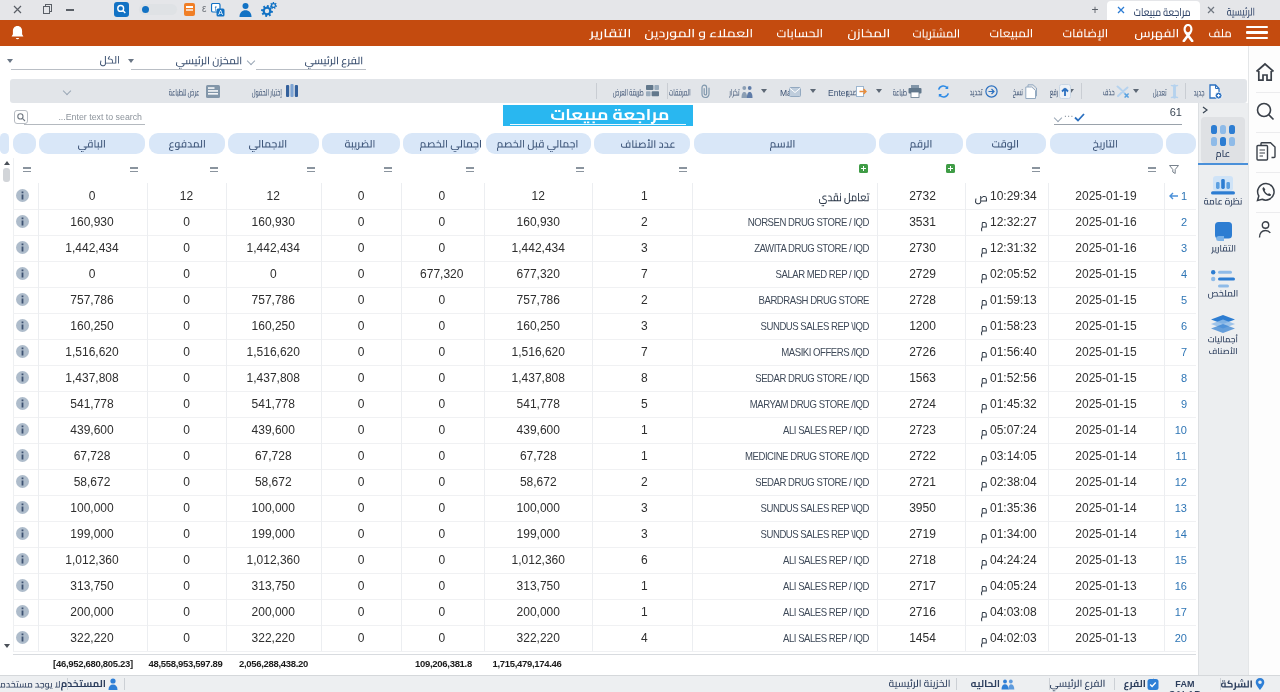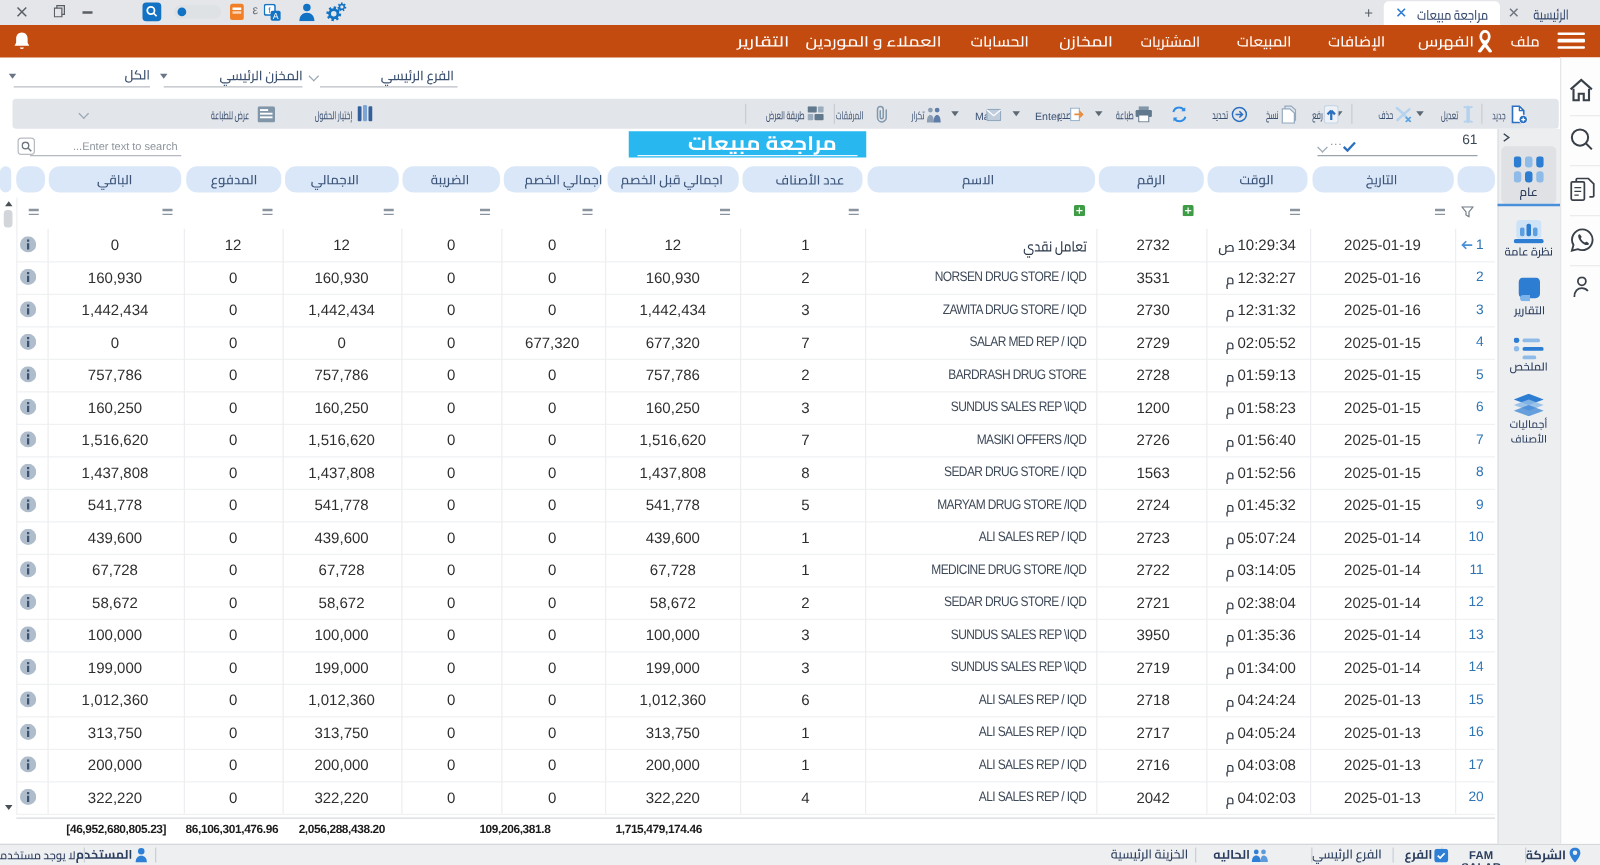--- a/index.html
+++ b/index.html
@@ -813,34 +813,34 @@
       <path d="M5.6 2.5h1.8v1.8H5.6ZM5.6 5.5h1.8v5H5.6Z" fill="#3d5170"></path>
     </svg>
     <div class="num" style="left:39px;top:625px;width:106px">322,220</div>
     <div class="num" style="left:148.5px;top:625px;width:76.0px">0</div>
     <div class="num" style="left:227.5px;top:625px;width:91.5px">322,220</div>
     <div class="num" style="left:322px;top:625px;width:78px">0</div>
     <div class="num" style="left:402.5px;top:625px;width:78.5px">0</div>
     <div class="num" style="left:486px;top:625px;width:104.5px">322,220</div>
     <div class="num" style="left:599px;top:625px;width:90.5px">4</div>
     <div class="ab" style="left:669px;top:625px;width:200px;height:26px;line-height:26px;text-align:right;font-size:11px;letter-spacing:-0.55px;color:#3f4a59;transform:scaleX(0.87);transform-origin:100% 50%">ALI SALES REP / IQD</div>
-    <div class="num" style="left:887px;top:625px;width:71px;color:#2e2e2e">2042</div>
+    <div class="num" style="left:887px;top:625px;width:71px;color:#2e2e2e">1454</div>
     <div style="position:absolute;left:981.2px;top:637.5px;color:#303a47;">
       <svg width="5.8" height="9.2" viewBox="0.4 -5.5 5.8 9.2" style="display:block;overflow:visible">
         <path fill="currentColor" d="M0.7 3.7Q0.6 3 0.5 2.5Q0.4 1.9 0.4 1.5Q0.4 0.8 0.7 0.2Q1 -0.3 1.5 -0.6Q2 -0.9 2.7 -0.9Q2.9 -0.9 3.2 -0.9Q3.5 -0.9 4 -0.9Q4.4 -0.9 4.9 -0.9Q5.4 -0.9 5.8 -0.9L5.2 -0.3V-2.7Q5.2 -3.4 5 -3.8Q4.8 -4.2 4.4 -4.4Q4.1 -4.6 3.4 -4.6Q2.9 -4.6 2.5 -4.5Q2 -4.5 1.8 -4.4L2.4 -5.0Q2.3 -4.7 2.2 -4.3Q2.2 -3.9 2.1 -3.5Q2.1 -3 2.1 -2.6Q2.1 -2.1 2.1 -1.7Q2.2 -1.2 2.2 -0.9Q2.3 -0.6 2.3 -0.4L1.3 -0.2Q1.3 -0.3 1.2 -0.7Q1.2 -1 1.1 -1.5Q1.1 -2 1.1 -2.6Q1.1 -3.1 1.1 -3.6Q1.2 -4.1 1.3 -4.5Q1.3 -5 1.4 -5.2Q1.6 -5.3 2.2 -5.4Q2.7 -5.5 3.4 -5.5Q4 -5.5 4.4 -5.4Q4.9 -5.3 5.2 -5.1Q5.6 -4.9 5.8 -4.5Q6 -4.2 6.1 -3.7Q6.2 -3.3 6.2 -2.7V0.0Q5.7 0 5.2 0.0Q4.7 0 4.2 0.0Q3.7 0 3.3 0.0Q2.9 0 2.7 0.0Q2.5 0 2.3 0.0Q2.1 0.1 1.9 0.2Q1.7 0.4 1.6 0.7Q1.5 1 1.5 1.5Q1.5 1.9 1.5 2.5Q1.6 3 1.7 3.7Z"></path>
       </svg>
     </div>
     <div class="ab" style="left:990px;top:625px;width:48px;height:26px;line-height:26px;font-size:12px;color:#2e2e2e">04:02:03</div>
     <div class="num" style="left:1049px;top:625px;width:114px;font-size:12px;color:#333">2025-01-13</div>
     <div class="ab" style="left:1165px;top:625px;width:22px;height:26px;line-height:26px;text-align:right;font-size:11px;color:#2e75b5">20</div>
     <div class="ab" style="left:13px;top:654px;width:1183px;height:1px;background:#d8dbdf"></div>
     <div class="ab" style="left:33px;top:658px;width:120px;text-align:center;font-size:9.5px;letter-spacing:-0.3px;font-weight:bold;color:#1a1a1a">[46,952,680,805.23]</div>
-    <div class="ab" style="left:125.5px;top:658px;width:120px;text-align:center;font-size:9.5px;letter-spacing:-0.3px;font-weight:bold;color:#1a1a1a">86,106,301,476.96</div>
+    <div class="ab" style="left:125.5px;top:658px;width:120px;text-align:center;font-size:9.5px;letter-spacing:-0.3px;font-weight:bold;color:#1a1a1a">48,558,953,597.89</div>
     <div class="ab" style="left:213.5px;top:658px;width:120px;text-align:center;font-size:9.5px;letter-spacing:-0.3px;font-weight:bold;color:#1a1a1a">2,056,288,438.20</div>
-    <div class="ab" style="left:383.5px;top:658px;width:120px;text-align:left;font-size:9.5px;letter-spacing:-0.3px;font-weight:bold;color:#1a1a1a">109,206,381.8</div>
+    <div class="ab" style="left:383.5px;top:658px;width:120px;text-align:center;font-size:9.5px;letter-spacing:-0.3px;font-weight:bold;color:#1a1a1a">109,206,381.8</div>
     <div class="ab" style="left:467px;top:658px;width:120px;text-align:center;font-size:9.5px;letter-spacing:-0.3px;font-weight:bold;color:#1a1a1a">1,715,479,174.46</div>
     <div class="ab" style="left:0;top:675px;width:1280px;height:17px;background:#edeff1;border-top:1px solid #d5d8db"></div>
     <svg class="ab" style="left:1255px;top:678px" width="10" height="12" viewBox="0 0 10 12">
       <path d="M5 0C2.5 0 0.7 1.9 0.7 4.3C0.7 7.2 5 12 5 12S9.3 7.2 9.3 4.3C9.3 1.9 7.5 0 5 0ZM5 6A1.8 1.8 0 115 2.4A1.8 1.8 0 015 6Z" fill="#2e7fd6"></path>
     </svg>
     <div style="position:absolute;left:1221.1px;top:678.5px;color:#2c3e5d;">
       <svg width="30.9" height="11.0" viewBox="0.4 -8.5 30.9 11.0" style="display:block;overflow:visible">
         <path fill="currentColor" d="M2.9 0.0Q2 0 1.5 -0.3Q0.9 -0.5 0.7 -1.1Q0.4 -1.6 0.4 -2.5Q0.4 -3.3 0.7 -3.9Q0.9 -4.5 1.5 -4.7Q2 -5 2.9 -5.0H5.1V-0.6H3.8V-4.1L4.1 -3.9H2.9Q2.5 -3.9 2.2 -3.8Q2 -3.7 1.9 -3.4Q1.7 -3.1 1.7 -2.5Q1.7 -1.9 1.8 -1.6Q2 -1.3 2.2 -1.2Q2.5 -1.2 2.9 -1.2H6.2V0.0ZM6.2 0.0V-1.2Q6.2 -1.2 6.3 -1.1Q6.3 -1.1 6.3 -1.0Q6.4 -0.9 6.4 -0.8Q6.4 -0.7 6.4 -0.6Q6.4 -0.4 6.4 -0.3Q6.4 -0.2 6.3 -0.2Q6.3 -0.1 6.3 -0.0Q6.2 0 6.2 0.0ZM1.4 -5.9V-7.1H2.7V-5.9ZM3.2 -5.9V-7.1H4.5V-5.9Z M6.2 0.0V-1.2H11.2L10.8 -0.8V-2.2Q10.8 -2.7 10.7 -3.0Q10.5 -3.3 10.3 -3.4Q10.1 -3.6 9.8 -3.6H7.6L6.7 -4.8L7.2 -5.7Q7.3 -5.9 7.5 -6.1Q7.6 -6.3 7.7 -6.6Q7.9 -6.9 8.2 -7.3L9.3 -6.7Q9.1 -6.3 8.9 -6.0Q8.7 -5.8 8.6 -5.6Q8.5 -5.4 8.4 -5.2L8 -4.4L7.8 -4.7H9.8Q10.4 -4.7 10.8 -4.5Q11.3 -4.3 11.6 -4.0Q11.9 -3.6 12 -3.1Q12.1 -2.7 12.1 -2.2V0.0ZM6.2 0.0Q6.1 0 6.1 -0.0Q6.1 -0.1 6 -0.2Q6 -0.2 6 -0.3Q6 -0.4 6 -0.6Q6 -0.8 6 -0.9Q6 -1 6.1 -1.1Q6.1 -1.2 6.2 -1.2Z M15.1 0.0V-1.2H16.4V0.0ZM13.2 2.5Q13.1 2.5 12.9 2.5Q12.7 2.5 12.6 2.4L12.6 1.3Q12.8 1.3 12.9 1.3Q13.1 1.3 13.2 1.3Q13.6 1.3 13.8 1.0Q14 0.7 14 0.1V-5.0H15.4V0.1Q15.4 0.8 15.1 1.4Q14.8 1.9 14.3 2.2Q13.8 2.5 13.2 2.5ZM16.4 0.0V-1.2Q16.5 -1.2 16.5 -1.1Q16.5 -1.1 16.6 -1.0Q16.6 -0.9 16.6 -0.8Q16.6 -0.7 16.6 -0.6Q16.6 -0.4 16.6 -0.3Q16.6 -0.2 16.6 -0.2Q16.5 -0.1 16.5 -0.0Q16.5 0 16.4 0.0Z M24.8 0.0V-1.2H25.9V0.0ZM16.4 0.0Q16.4 0 16.3 -0.0Q16.3 -0.1 16.3 -0.2Q16.2 -0.2 16.2 -0.3Q16.2 -0.4 16.2 -0.6Q16.2 -0.8 16.2 -0.9Q16.2 -1 16.3 -1.1Q16.3 -1.2 16.4 -1.2ZM22.3 0.0Q21.9 0 21.5 -0.2Q21.1 -0.3 20.7 -0.6L21.6 -1.5Q21.7 -1.3 21.9 -1.2Q22.1 -1.2 22.3 -1.2H24.2L23.5 -0.5V-2.7Q23.5 -2.9 23.4 -3.2Q23.4 -3.6 23.3 -4.0Q23.3 -4.4 23.2 -4.8L24.5 -5.0Q24.6 -4.7 24.6 -4.2Q24.7 -3.8 24.8 -3.4Q24.8 -3 24.8 -2.7V0.0ZM16.4 0.0V-1.2H17.9L17.6 -0.8V-4.0H18.9V0.0ZM18.9 0.0V-1.2H19.7Q20 -1.2 20.2 -1.3Q20.4 -1.3 20.4 -1.6Q20.5 -1.9 20.5 -2.5V-4.5H21.9V-2.5Q21.9 -1.6 21.6 -1.1Q21.4 -0.5 20.9 -0.3Q20.5 0 19.7 0.0ZM25.9 0.0V-1.2Q25.9 -1.2 26 -1.1Q26 -1.1 26 -1.0Q26 -0.9 26 -0.8Q26.1 -0.7 26.1 -0.6Q26.1 -0.4 26 -0.3Q26 -0.2 26 -0.2Q26 -0.1 26 -0.0Q25.9 0 25.9 0.0ZM20.6 -7.5V-8.5H21.8V-7.5ZM19.6 -5.9V-7.1H20.9V-5.9ZM21.5 -5.9V-7.1H22.7V-5.9Z M27 0.0V-7.1H28.3V0.0ZM25.9 0.0V-1.2H27.0V0.0ZM25.9 0.0Q25.8 0 25.8 -0.0Q25.7 -0.1 25.7 -0.2Q25.7 -0.2 25.7 -0.3Q25.7 -0.4 25.7 -0.6Q25.7 -0.8 25.7 -0.9Q25.7 -1 25.7 -1.1Q25.8 -1.2 25.9 -1.2Z M29.9 0.0V-7.1H31.3V0.0Z"></path>
       </svg>
     </div>

